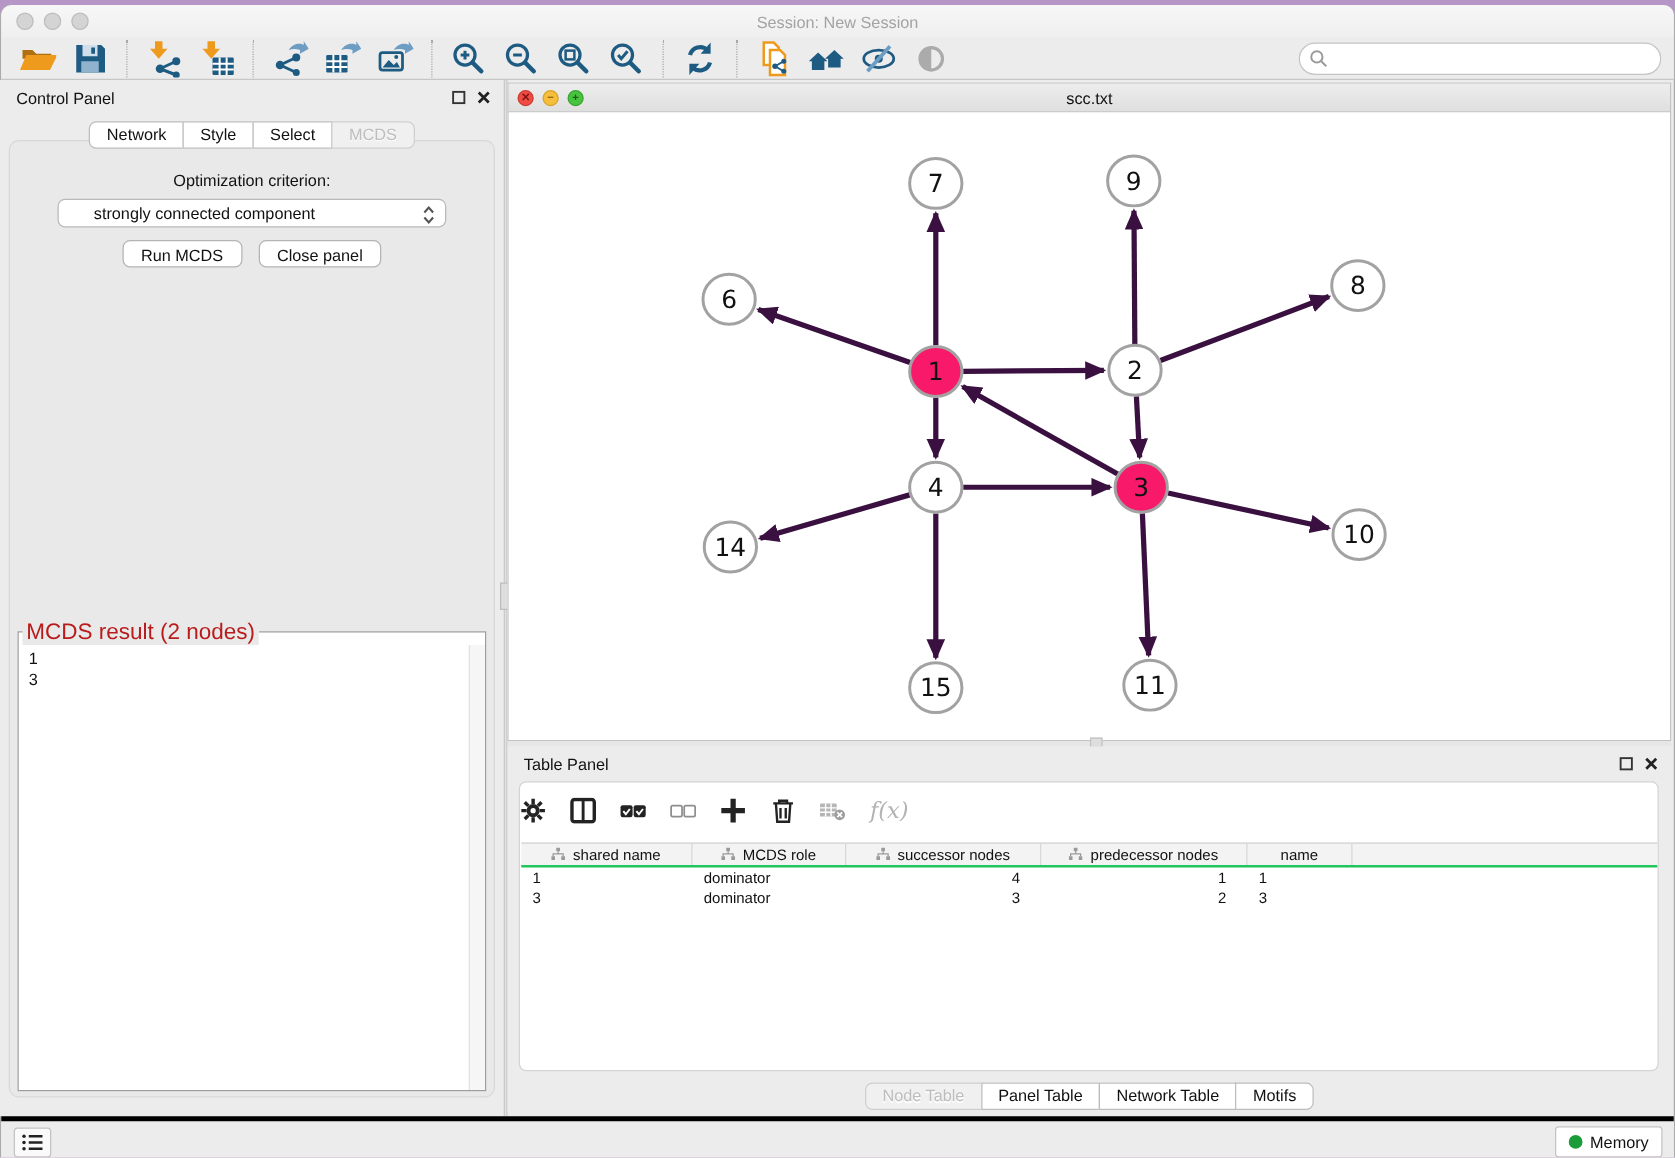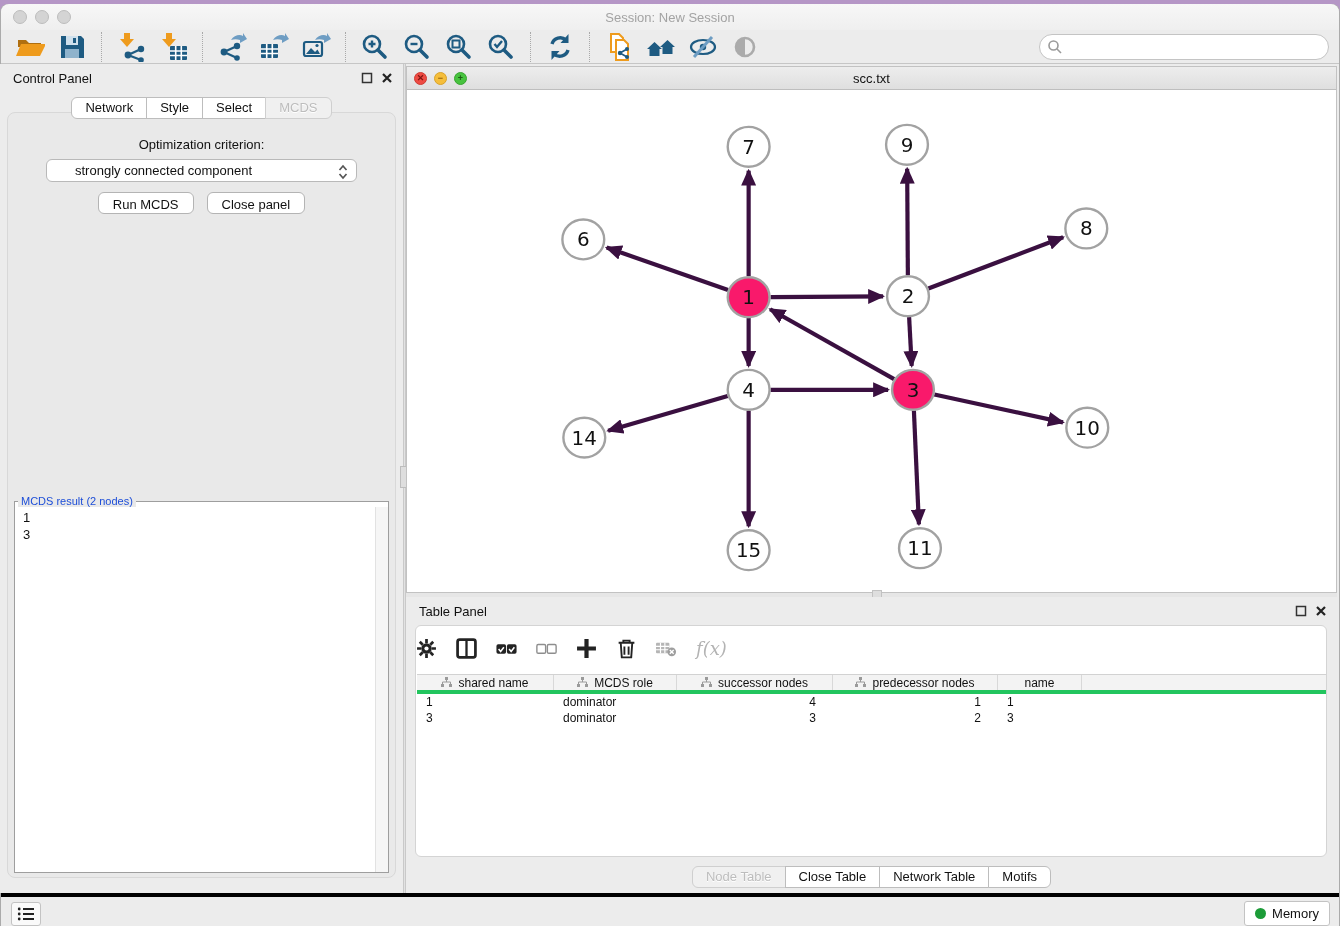--- a/index.html
+++ b/index.html
@@ -42,21 +42,21 @@
   #opt-label { margin-top:24px; text-align:center; font-size:13px; color:#111; }
   #opt-dropdown { position:absolute; left:38px; right:38px; top:46px; height:23px; background:#fff;
     border:1px solid #B9B9B9; border-radius:6px; font-size:13px; color:#111;
     display:flex; align-items:center; padding-left:28px; }
   #opt-stepper { position:absolute; right:8px; top:4px; }
   #cp-buttons { position:absolute; left:0; right:0; top:79px; display:flex; justify-content:center; gap:13px; }
   .aqua-btn { height:22px; padding:2px 14px 0; background:#fff; border:1px solid #B4B4B4;
     border-radius:6px; font-size:13px; color:#111; }
   #result-fieldset { position:absolute; left:6px; right:6px; top:382px; bottom:4px;
     border:1px solid #9E9E9E; background:#fff; }
-  #result-fieldset legend { font-size:11px; color:#1d4ed8; background:#E9E9E9; padding:0 3px; margin-left:3px; }
+  #result-fieldset legend { font-size:18px; color:#b91c1c; background:#E9E9E9; padding:0 3px; margin-left:3px; }
   #result-lines { padding:2px 8px; font-size:13px; line-height:17px; color:#111; }
   #result-scrollbar { position:absolute; top:0; right:0; bottom:0; width:13px; background:#F6F6F6; border-left:1px solid #E2E2E2; }
 
   
   #v-splitter { position:absolute; left:403px; width:3px; top:64px; bottom:33px; background:#E2E2E2;
     border-left:1px solid #C9C9C9; border-right:1px solid #C9C9C9; }
   #v-grabber { position:absolute; left:-4px; top:402px; width:9px; height:22px; background:#DEDEDE; border:1px solid #BDBDBD; }
   #h-splitter { position:absolute; left:406px; right:3px; top:593px; height:4px; background:#E6E6E6; }
   #h-grabber { position:absolute; left:50%; top:-3px; width:10px; height:8px; background:#DEDEDE; border:1px solid #C2C2C2; }
 
@@ -75,21 +75,21 @@
   #net-canvas { position:absolute; left:0; right:0; top:23px; bottom:0; background:#fff; }
   .node-label { font-family:"DejaVu Sans", sans-serif; font-size:20px; fill:#111; }
 
   
   #table-panel { position:absolute; left:406px; right:3px; top:597px; bottom:36px; background:#ECECEC; }
   #tp-inner { position:absolute; left:9px; right:10px; top:28px; height:232px; background:#fff;
     border:1px solid #D4D4D4; border-radius:6px; overflow:hidden; }
   #tp-toolbar { height:44px; display:flex; align-items:center; padding-left:0; gap:19px; }
   #tp-toolbar .ticon2 { width:21px; height:21px; flex:none; }
   #fx-icon { font-family:"DejaVu Serif", serif; font-style:italic; font-size:18px; color:#B3B3B3; }
-  #table-header { display:flex; margin:4px 0 0 1px; border-top:1px solid #D2D2D2; border-bottom:4px solid #22c55e; background:#F3F3F3; height:20px; }
+  #table-header { display:flex; margin:4px 0 0 1px; border-top:1px solid #D2D2D2; border-bottom:2px solid #22c55e; background:#F3F3F3; height:20px; }
   .th { display:flex; align-items:center; justify-content:center; gap:6px; border-right:1px solid #D8D8D8;
     font-size:12px; color:#111; flex:none; }
   .tr { display:flex; height:16px; }
   .td { flex:none; font-size:12px; color:#111; padding:1px 16px 0 10px; }
   .td.left { text-align:left; }
   .td.right { text-align:right; }
   #tp-tabs { position:absolute; left:0; right:0; bottom:2px; display:flex; justify-content:center; }
 
   
   #statusbar { position:absolute; left:1px; right:1px; top:893px; bottom:0; background:#ECECEC; border-top:4px solid #000000; }
@@ -474,21 +474,21 @@
           <div class="td left" style="width: 137px;">3</div>
           <div class="td left" style="width: 123px;">dominator</div>
           <div class="td right" style="width: 156px;">3</div>
           <div class="td right" style="width: 165px;">2</div>
           <div class="td left" style="width: 84px;">3</div>
         </div>
       </div>
   </div>
   <div id="tp-tabs">
       <div class="seg-btn active">Node Table</div>
-      <div class="seg-btn">Close Table</div>
+      <div class="seg-btn">Panel Table</div>
       <div class="seg-btn">Network Table</div>
       <div class="seg-btn">Motifs</div>
     </div>
 </div>
 
 <div id="statusbar">
   <div id="list-button">
     <svg width="18" height="16" viewBox="0 0 18 16">
       <g fill="#222">
           <circle cx="2.2" cy="3" r="1.4"></circle>

